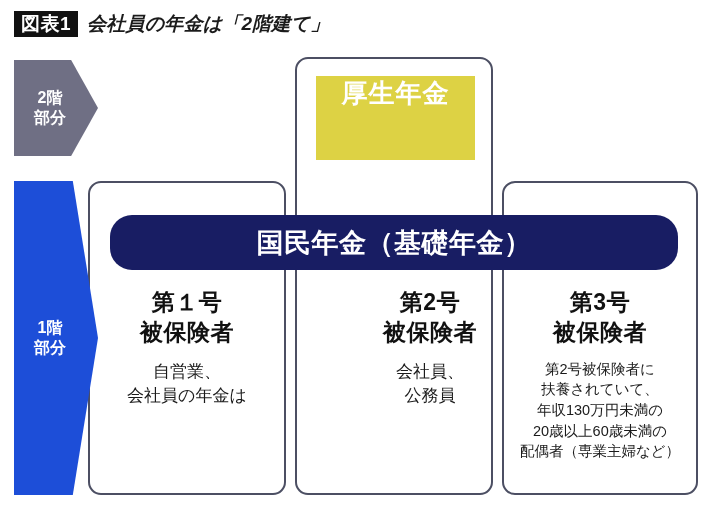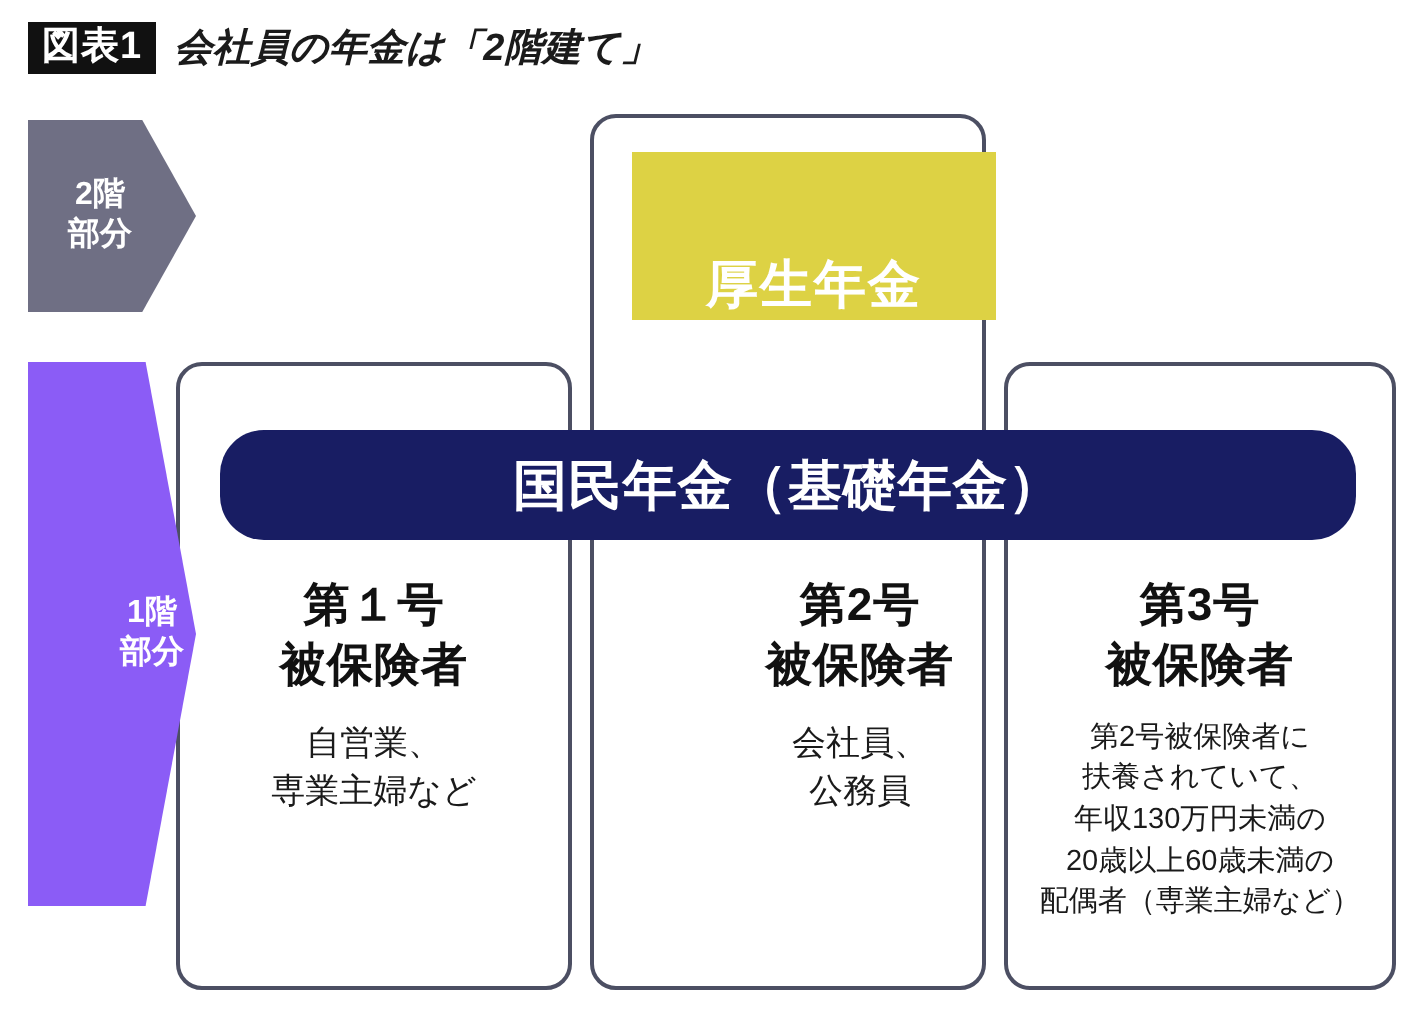--- a/index.html
+++ b/index.html
@@ -70,48 +70,47 @@
     top: 60px;
     width: 84px;
     height: 96px;
     background: #6f6f84;
     clip-path: polygon(0 0, 68% 0, 100% 50%, 68% 100%, 0 100%);
   }
   #tier-1 {
     left: 14px;
     top: 181px;
     width: 84px;
-    height: 272px;
-    background: #8b5cf6;
+    height: 314px;
+    background: #1d4ed8;
     clip-path: polygon(0 0, 70% 0, 100% 50%, 70% 100%, 0 100%);
-    justify-content: flex-end;
   }
 
   
   .col-box {
     position: absolute;
     box-sizing: border-box;
     border: 2.5px solid #4c4f63;
     border-radius: 13px;
     background: #ffffff;
   }
   #col-1 { left: 88px;  top: 181px; width: 198px; height: 314px; }
   #col-2 { left: 295px; top: 57px;  width: 198px; height: 438px; }
   #col-3 { left: 502px; top: 181px; width: 196px; height: 314px; }
 
   
   #kosei-band {
     position: absolute;
     left: 316px;
     top: 76px;
-    width: 182px;
+    width: 159px;
     height: 84px;
     background: #ddd244;
     display: flex;
-    align-items: flex-end;
+    align-items: flex-start;
     justify-content: center;
   }
   #kosei-band .band-text {
     font-size: 26px;
     font-weight: 700;
     color: #ffffff;
     letter-spacing: 1px;
     white-space: nowrap;
   }
 
@@ -196,21 +195,21 @@
   </div>
 
   <div id="kokumin-bar">
     <span class="bar-text">国民年金（基礎年金）</span>
   </div>
 
   <div class="col-content" id="content-1">
     <div class="col-heading">第１号
 被保険者</div>
     <div class="col-desc">自営業、
-専業主婦など</div>
+会社員の年金は</div>
   </div>
 
   <div class="col-content" id="content-2">
     <div class="col-heading">第2号
 被保険者</div>
     <div class="col-desc">会社員、
 公務員</div>
   </div>
 
   <div class="col-content" id="content-3">

